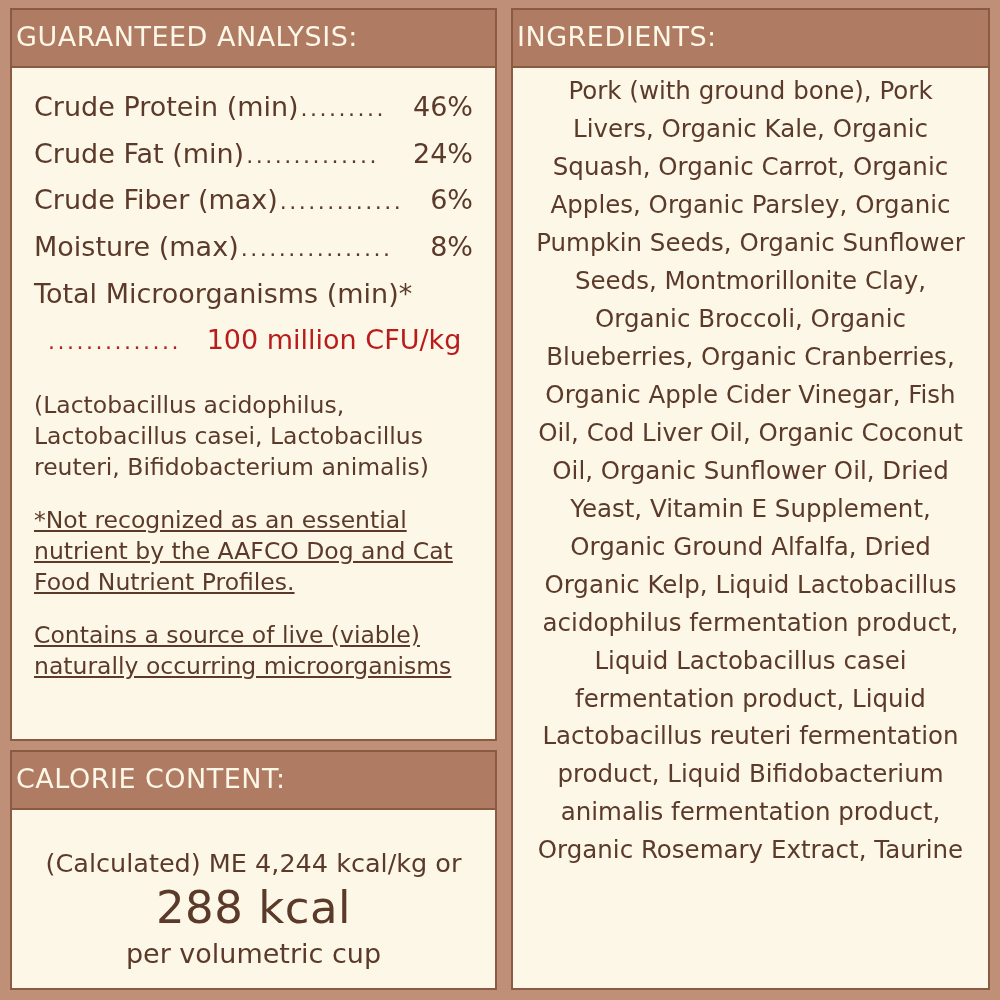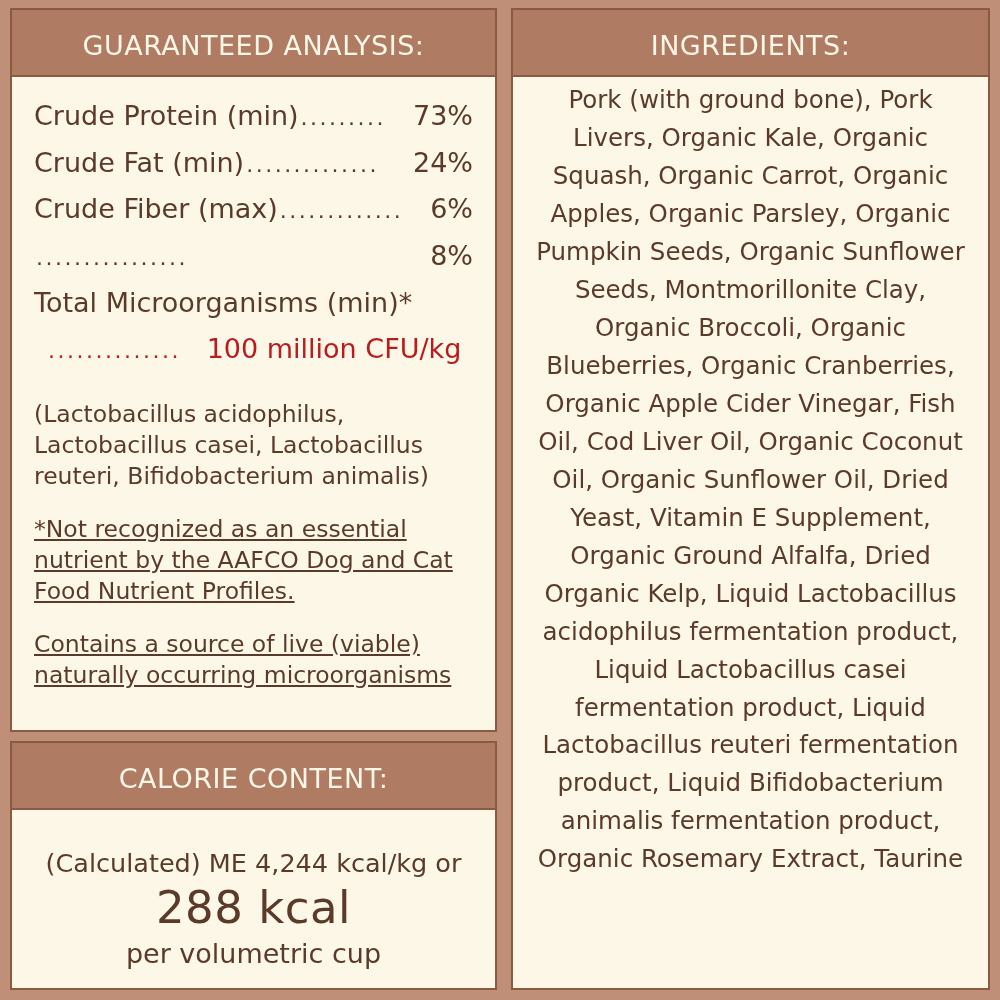--- a/index.html
+++ b/index.html
@@ -37,24 +37,23 @@
     background: #fdf7e8;
     border: 2px solid #8a5a43;
     box-sizing: border-box;
     overflow: hidden;
     display: flex;
     flex-direction: column;
   }
   .panel-header {
     background: #b07b63;
     color: #fdf7e8;
-    text-align: center;
     font-size: 27px;
     letter-spacing: 0.5px;
-    padding: 20px 4px 14px 4px;
+    padding: 11px 4px 14px 4px;
     border-bottom: 2px solid #8a5a43;
     font-weight: 400;
   }
   .panel-body {
     padding: 16px 22px 14px 22px;
     color: #5b3a2a;
     flex: 1;
   }
   
   .ga-list {
@@ -145,33 +144,34 @@
   <div class="col-left">
 
     <div class="panel" style="flex:1 1 auto;">
       <div class="panel-header">GUARANTEED ANALYSIS:</div>
       <div class="panel-body">
 
         <ul class="ga-list">
           <li class="ga-row">
             <span class="ga-label">Crude Protein (min)</span>
             <span class="ga-dots">.........</span>
-            <span class="ga-value">73%</span>
+            <span class="ga-value">46%</span>
           </li>
           <li class="ga-row">
             <span class="ga-label">Crude Fat (min)</span>
             <span class="ga-dots">..............</span>
             <span class="ga-value">24%</span>
           </li>
           <li class="ga-row">
             <span class="ga-label">Crude Fiber (max)</span>
             <span class="ga-dots">.............</span>
             <span class="ga-value">6%</span>
           </li>
           <li class="ga-row">
+            <span class="ga-label">Moisture (max)</span>
             <span class="ga-dots">................</span>
             <span class="ga-value"> 8%</span>
           </li>
           <li class="ga-row nodots">
             <span class="ga-label">Total Microorganisms (min)*</span>
 
             <span class="ga-value"></span>
           </li>
         </ul>
 

